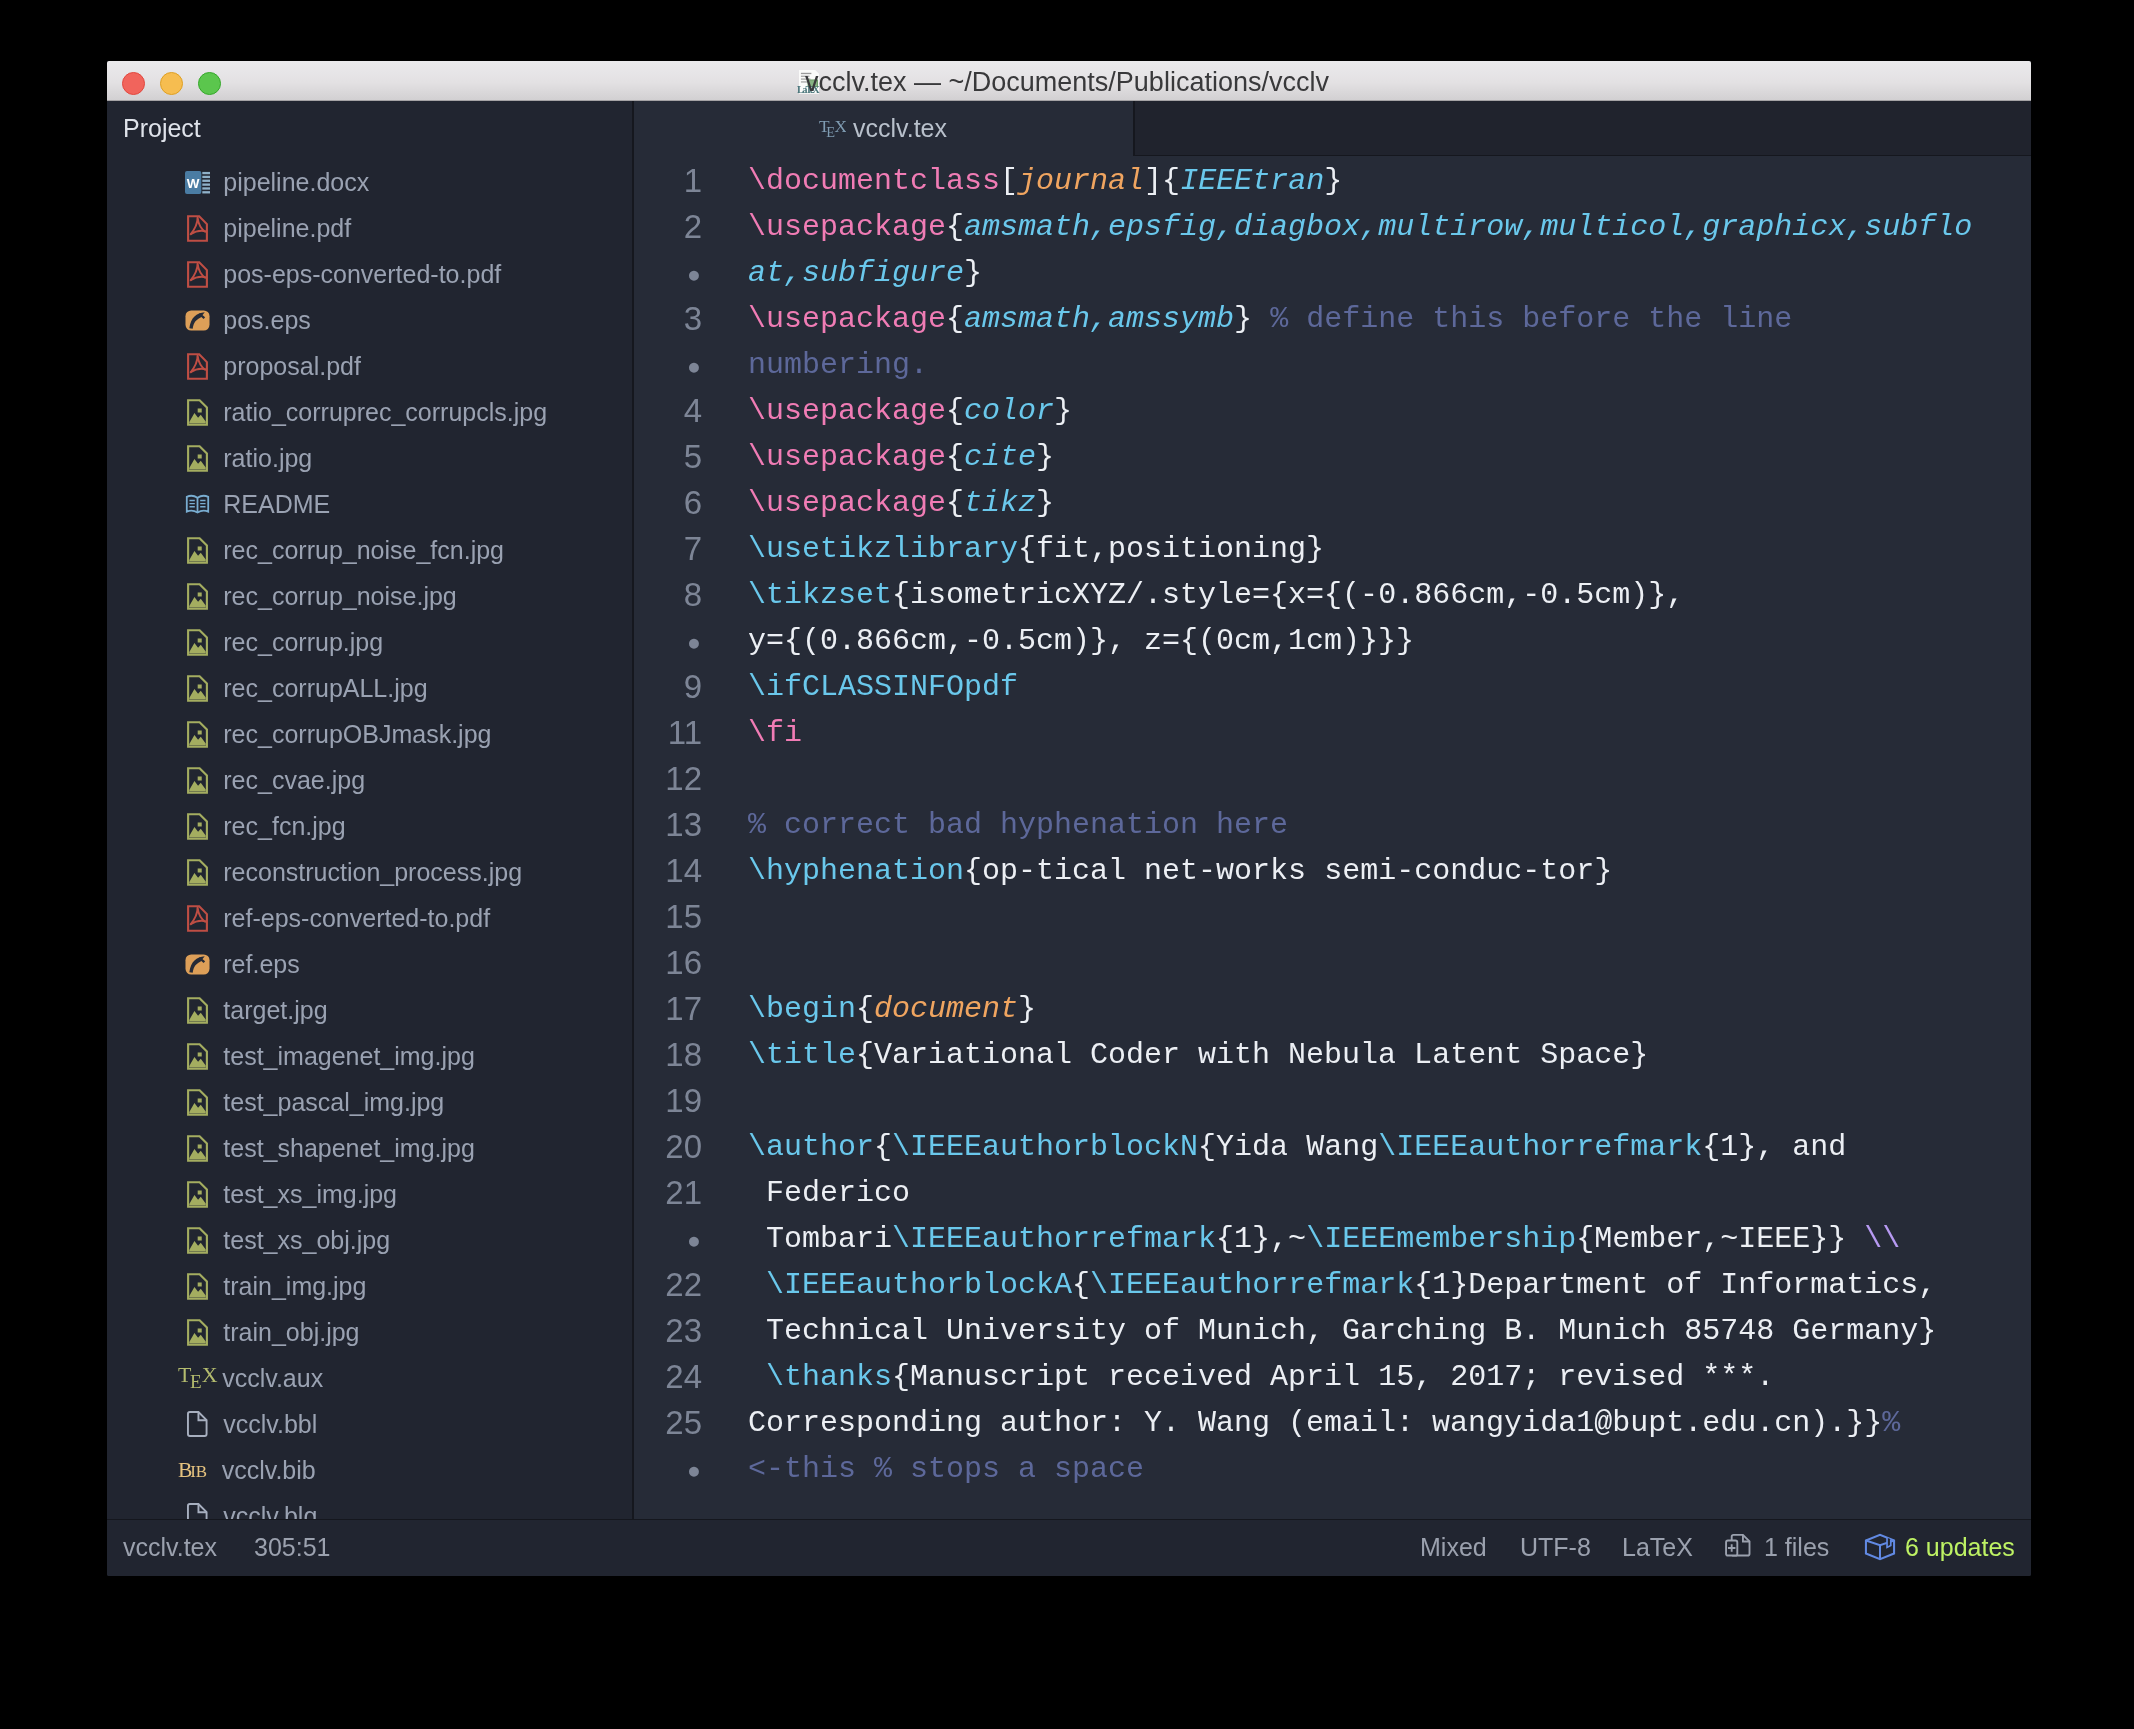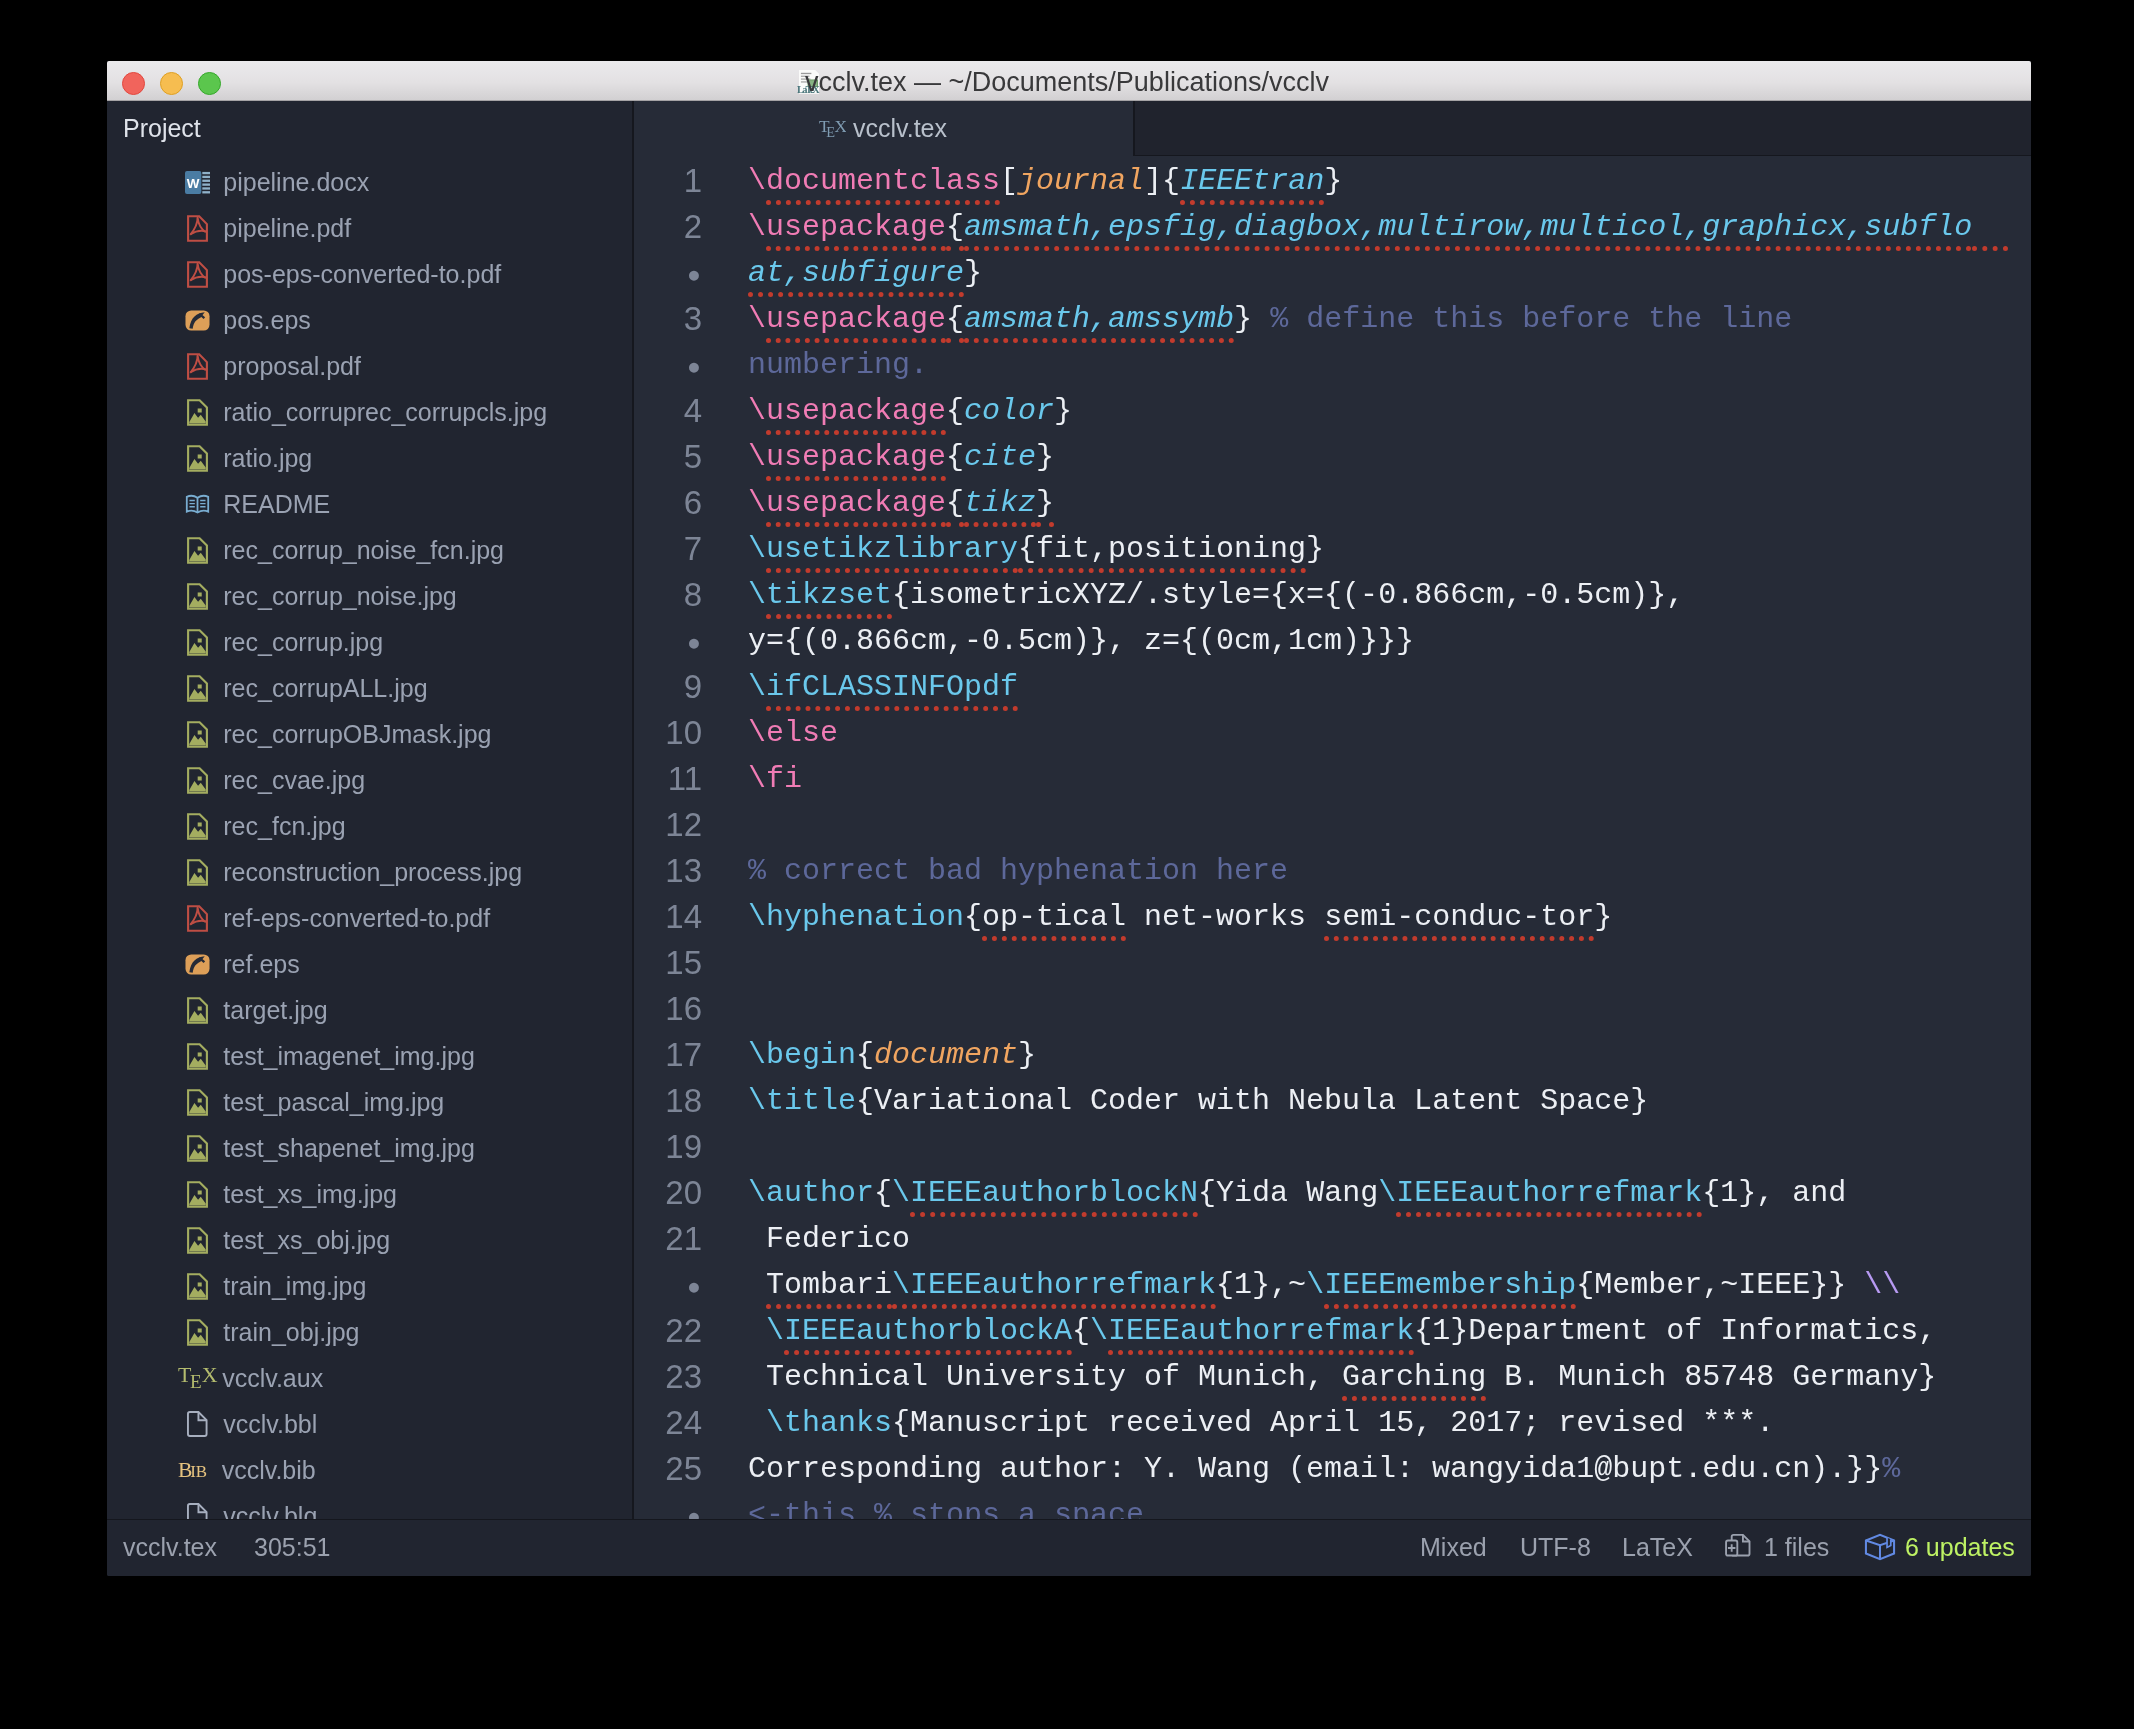--- a/index.html
+++ b/index.html
@@ -25,21 +25,21 @@
   .row{height:46px;position:relative;white-space:pre;font-family:"Liberation Mono",monospace;font-size:30px;line-height:46px}
   .ln{position:absolute;left:527px;top:0;width:68px;text-align:right;color:#7d8596;font-size:33px;font-family:"Liberation Sans",sans-serif}
   .c{position:absolute;left:641px;top:0;color:#eceff4}
   .pk{color:#f07cb5}
   .cy{color:#6ac8ec}
   .cyi{color:#6ac8ec;font-style:italic}
   .or{color:#f0a560;font-style:italic}
   .wh{color:#eceff4}
   .cm{color:#5d689a}
   .pu{color:#b79af2}
-  .u{text-decoration:underline;text-decoration-style:dotted;text-decoration-color:#c23b2d;text-decoration-thickness:4.8px;text-underline-offset:11.4px;text-decoration-skip-ink:none}
+  .u{text-decoration-style:dotted;text-decoration-color:#c23b2d;text-decoration-thickness:4.8px;text-underline-offset:11.4px;text-decoration-skip-ink:none}
   .blt{font-size:23px;position:relative;left:-1px;top:-1.9px}
   .status{position:absolute;left:0;top:1458px;width:1924px;height:57px;background:#212530;border-top:1.9px solid #15171e;font-size:25px;color:#9ba1ae}
   .status span{position:absolute;top:0;line-height:55px}
 </style>
 </head>
 <body>
 <div class="win">
   <div class="titlebar">
     <div class="tl r"></div>
       <div class="tl y"></div>
@@ -310,21 +310,20 @@
     <div class="row"><span class="ln"><span class="blt">●</span></span><span class="c"><span class="cyi u">at,subfigure</span><span class="wh">}</span></span></div>
     <div class="row"><span class="ln">3</span><span class="c"><span class="pk">\</span><span class="u"><span class="pk">usepackage</span><span class="wh">{</span><span class="cyi">amsmath,amssymb</span></span><span class="wh">} </span><span class="cm">% define this before the line</span></span></div>
     <div class="row"><span class="ln"><span class="blt">●</span></span><span class="c"><span class="cm">numbering.</span></span></div>
     <div class="row"><span class="ln">4</span><span class="c"><span class="pk">\<span class="u">usepackage</span></span><span class="wh">{</span><span class="cyi">color</span><span class="wh">}</span></span></div>
     <div class="row"><span class="ln">5</span><span class="c"><span class="pk">\<span class="u">usepackage</span></span><span class="wh">{</span><span class="cyi">cite</span><span class="wh">}</span></span></div>
     <div class="row"><span class="ln">6</span><span class="c"><span class="pk">\</span><span class="u"><span class="pk">usepackage</span><span class="wh">{</span><span class="cyi">tikz</span><span class="wh">}</span></span></span></div>
     <div class="row"><span class="ln">7</span><span class="c"><span class="cy">\</span><span class="u"><span class="cy">usetikzlibrary</span><span class="wh">{fit,positioning</span></span><span class="wh">}</span></span></div>
     <div class="row"><span class="ln">8</span><span class="c"><span class="cy">\<span class="u">tikzset</span></span><span class="wh">{isometricXYZ/.style={x={(-0.866cm,-0.5cm)},</span></span></div>
     <div class="row"><span class="ln"><span class="blt">●</span></span><span class="c"><span class="wh">y={(0.866cm,-0.5cm)}, z={(0cm,1cm)}}}</span></span></div>
     <div class="row"><span class="ln">9</span><span class="c"><span class="cy">\<span class="u">ifCLASSINFOpdf</span></span></span></div>
-    <div class="row"><span class="ln">10</span><span class="c"><span class="pk">\else</span></span></div>
     <div class="row"><span class="ln">11</span><span class="c"><span class="pk">\fi</span></span></div>
     <div class="row"><span class="ln">12</span><span class="c"></span></div>
     <div class="row"><span class="ln">13</span><span class="c"><span class="cm">% correct bad hyphenation here</span></span></div>
     <div class="row"><span class="ln">14</span><span class="c"><span class="cy">\hyphenation</span><span class="wh">{<span class="u">op-tical</span> net-works <span class="u">semi-conduc-tor</span>}</span></span></div>
     <div class="row"><span class="ln">15</span><span class="c"></span></div>
     <div class="row"><span class="ln">16</span><span class="c"></span></div>
     <div class="row"><span class="ln">17</span><span class="c"><span class="cy">\begin</span><span class="wh">{</span><span class="or">document</span><span class="wh">}</span></span></div>
     <div class="row"><span class="ln">18</span><span class="c"><span class="cy">\title</span><span class="wh">{Variational Coder with Nebula Latent Space}</span></span></div>
     <div class="row"><span class="ln">19</span><span class="c"></span></div>
     <div class="row"><span class="ln">20</span><span class="c"><span class="cy">\author</span><span class="wh">{</span><span class="cy">\<span class="u">IEEEauthorblockN</span></span><span class="wh">{Yida Wang</span><span class="cy">\<span class="u">IEEEauthorrefmark</span></span><span class="wh">{1}, and</span></span></div>

